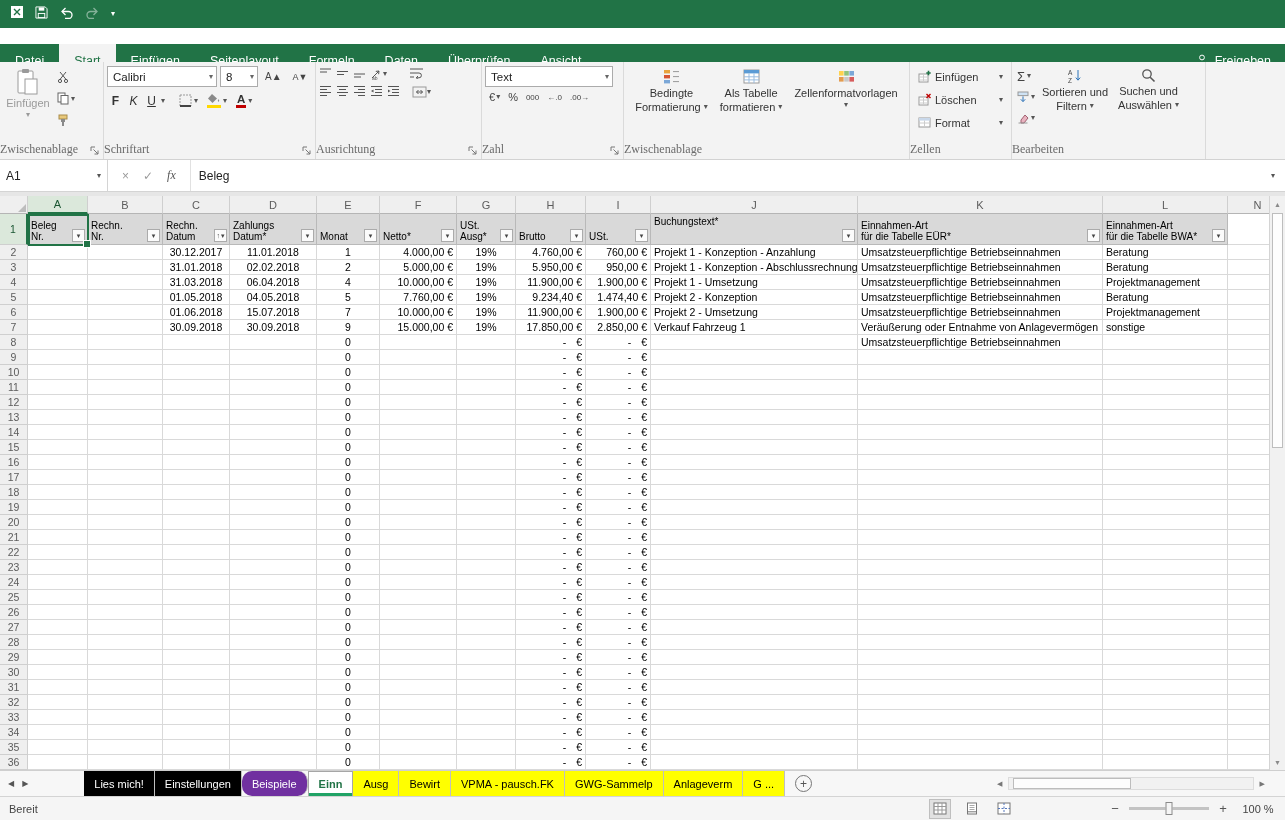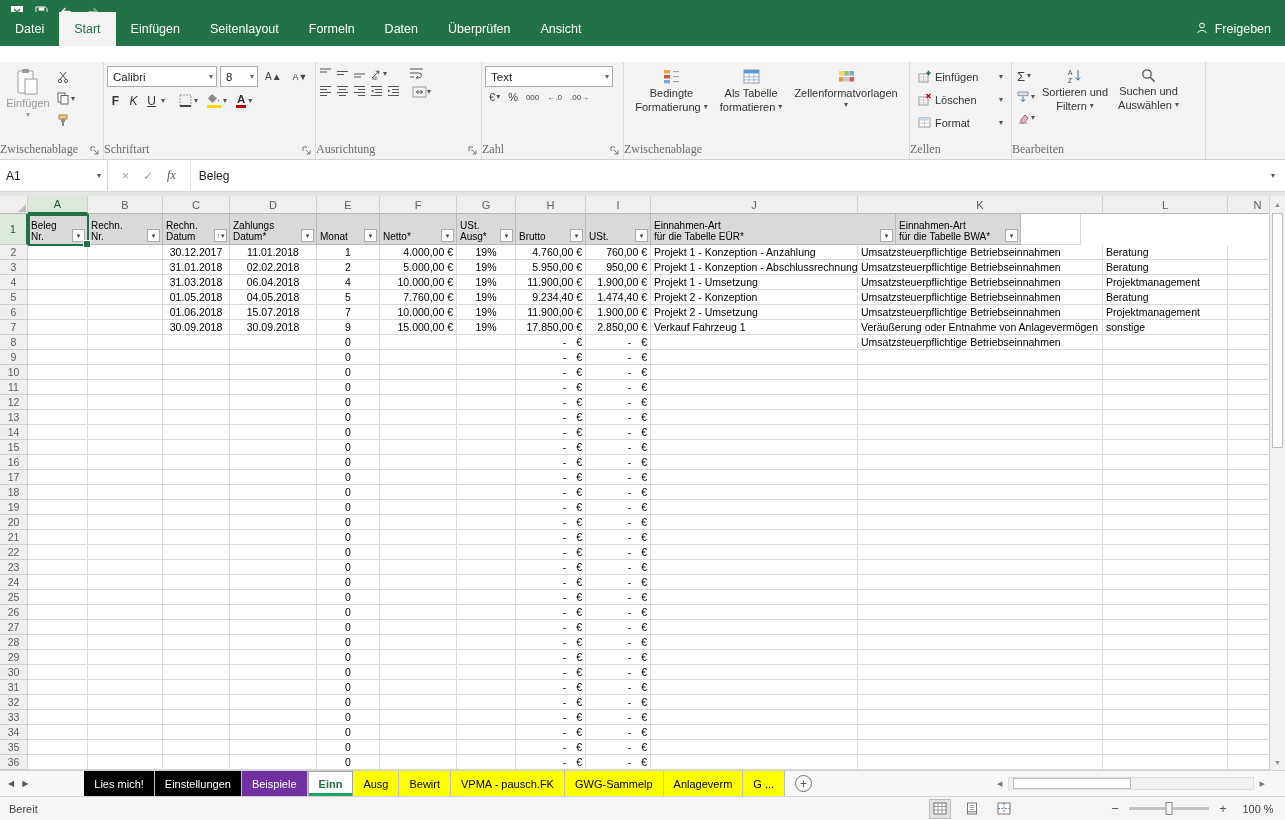--- a/index.html
+++ b/index.html
@@ -17,21 +17,21 @@
   .qat .caret { color:#fff; }
   .win-title { position:absolute; left:50%; transform:translateX(-50%); font-size:12px; white-space:nowrap; }
   .tb-right { margin-left:auto; display:flex; align-items:center; height:100%; }
   .signin { font-size:12px; margin-right:30px; }
   .tb-btn { width:44px; height:100%; display:flex; align-items:center; justify-content:center; font-size:14px; color:#fff; }
   .tb-btn.rdo { width:36px; }
   .maxbox { width:10px; height:10px; border:1px solid #fff; display:inline-block; }
   .minbar { width:10px; height:1px; background:#fff; display:inline-block; }
 
   
-  .tabbar { position:absolute; top:12px; left:0; right:0; height:34px; background:#217346; display:flex; align-items:stretch; color:#fff; }
+  .tabbar { position:absolute; top:44px; left:0; right:0; height:34px; background:#217346; display:flex; align-items:stretch; color:#fff; }
   .rtabs { display:flex; align-items:stretch; }
   .rtab { padding:0 15px; display:flex; align-items:center; font-size:12.5px; white-space:nowrap; }
   .rtab.active { background:#f3f3f3; color:#217346; }
   .tellme { display:flex; align-items:center; gap:6px; margin-left:16px; font-size:12.5px; opacity:.95; }
   .share-btn { margin-left:auto; margin-right:14px; display:flex; align-items:center; gap:6px; font-size:12.5px; }
 
   
   .ribbon { position:absolute; top:62px; left:0; right:0; height:98px; background:#f3f3f3; border-bottom:1px solid #d2d2d2; display:flex; font-size:11px; color:#333; }
   .rgroup { position:relative; flex:0 0 auto; border-right:1px solid #dadada; padding:2px 3px 16px 3px; }
   .rgroup-label { position:absolute; bottom:2px; left:0; right:0; text-align:left; font-size:12px; color:#6b6b6b; white-space:nowrap;font-family:Liberation Serif, serif; }
@@ -594,20 +594,28 @@
           </div>
         </div>
         <div class="gcell hcell" style="width: 65px;">
           <div class="htxt">
             <div>USt.</div>
           </div>
           <div class="filterbtn">
             <span>▾</span>
           </div>
         </div>
+        <div class="gcell hcell vtop" style="width: 207px;">
+          <div class="htxt">
+            <div>Buchungstext*</div>
+          </div>
+          <div class="filterbtn">
+            <span>▾</span>
+          </div>
+        </div>
         <div class="gcell hcell" style="width: 245px;">
           <div class="htxt">
             <div>Einnahmen-Art</div>
             <div>für die Tabelle EÜR*</div>
           </div>
           <div class="filterbtn">
             <span>▾</span>
           </div>
         </div>
         <div class="gcell hcell" style="width: 125px;">
@@ -1366,21 +1374,21 @@
 </div>
 
 <div class="sheetbar">
   <div class="tabnav">
     <span>◀</span>
     <span>▶</span>
   </div>
   <div class="sheettabs">
       <div class="stab" style="background: rgb(0, 0, 0); color: rgb(255, 255, 255);">Lies mich!</div>
       <div class="stab" style="background: rgb(0, 0, 0); color: rgb(255, 255, 255);">Einstellungen</div>
-      <div class="stab" style="background: rgb(112, 48, 160); color: rgb(255, 255, 255);">Beispiele</div>
+      <div class="stab" style="background: rgb(112, 48, 160); color: rgb(255, 255, 255); border-radius: 10px;">Beispiele</div>
       <div class="stab active" style="background: rgb(255, 255, 255); color: rgb(33, 115, 70);">Einn</div>
       <div class="stab" style="background: rgb(255, 255, 0); color: rgb(0, 0, 0);">Ausg</div>
       <div class="stab" style="background: rgb(255, 255, 0); color: rgb(0, 0, 0);">Bewirt</div>
       <div class="stab" style="background: rgb(255, 255, 0); color: rgb(0, 0, 0);">VPMA - pausch.FK</div>
       <div class="stab" style="background: rgb(255, 255, 0); color: rgb(0, 0, 0);">GWG-Sammelp</div>
       <div class="stab" style="background: rgb(255, 255, 0); color: rgb(0, 0, 0);">Anlageverm</div>
       <div class="stab" style="background: rgb(255, 255, 0); color: rgb(0, 0, 0);">G ...</div>
     </div>
   <div class="addsheet">+</div>
   <div class="hscroll">

